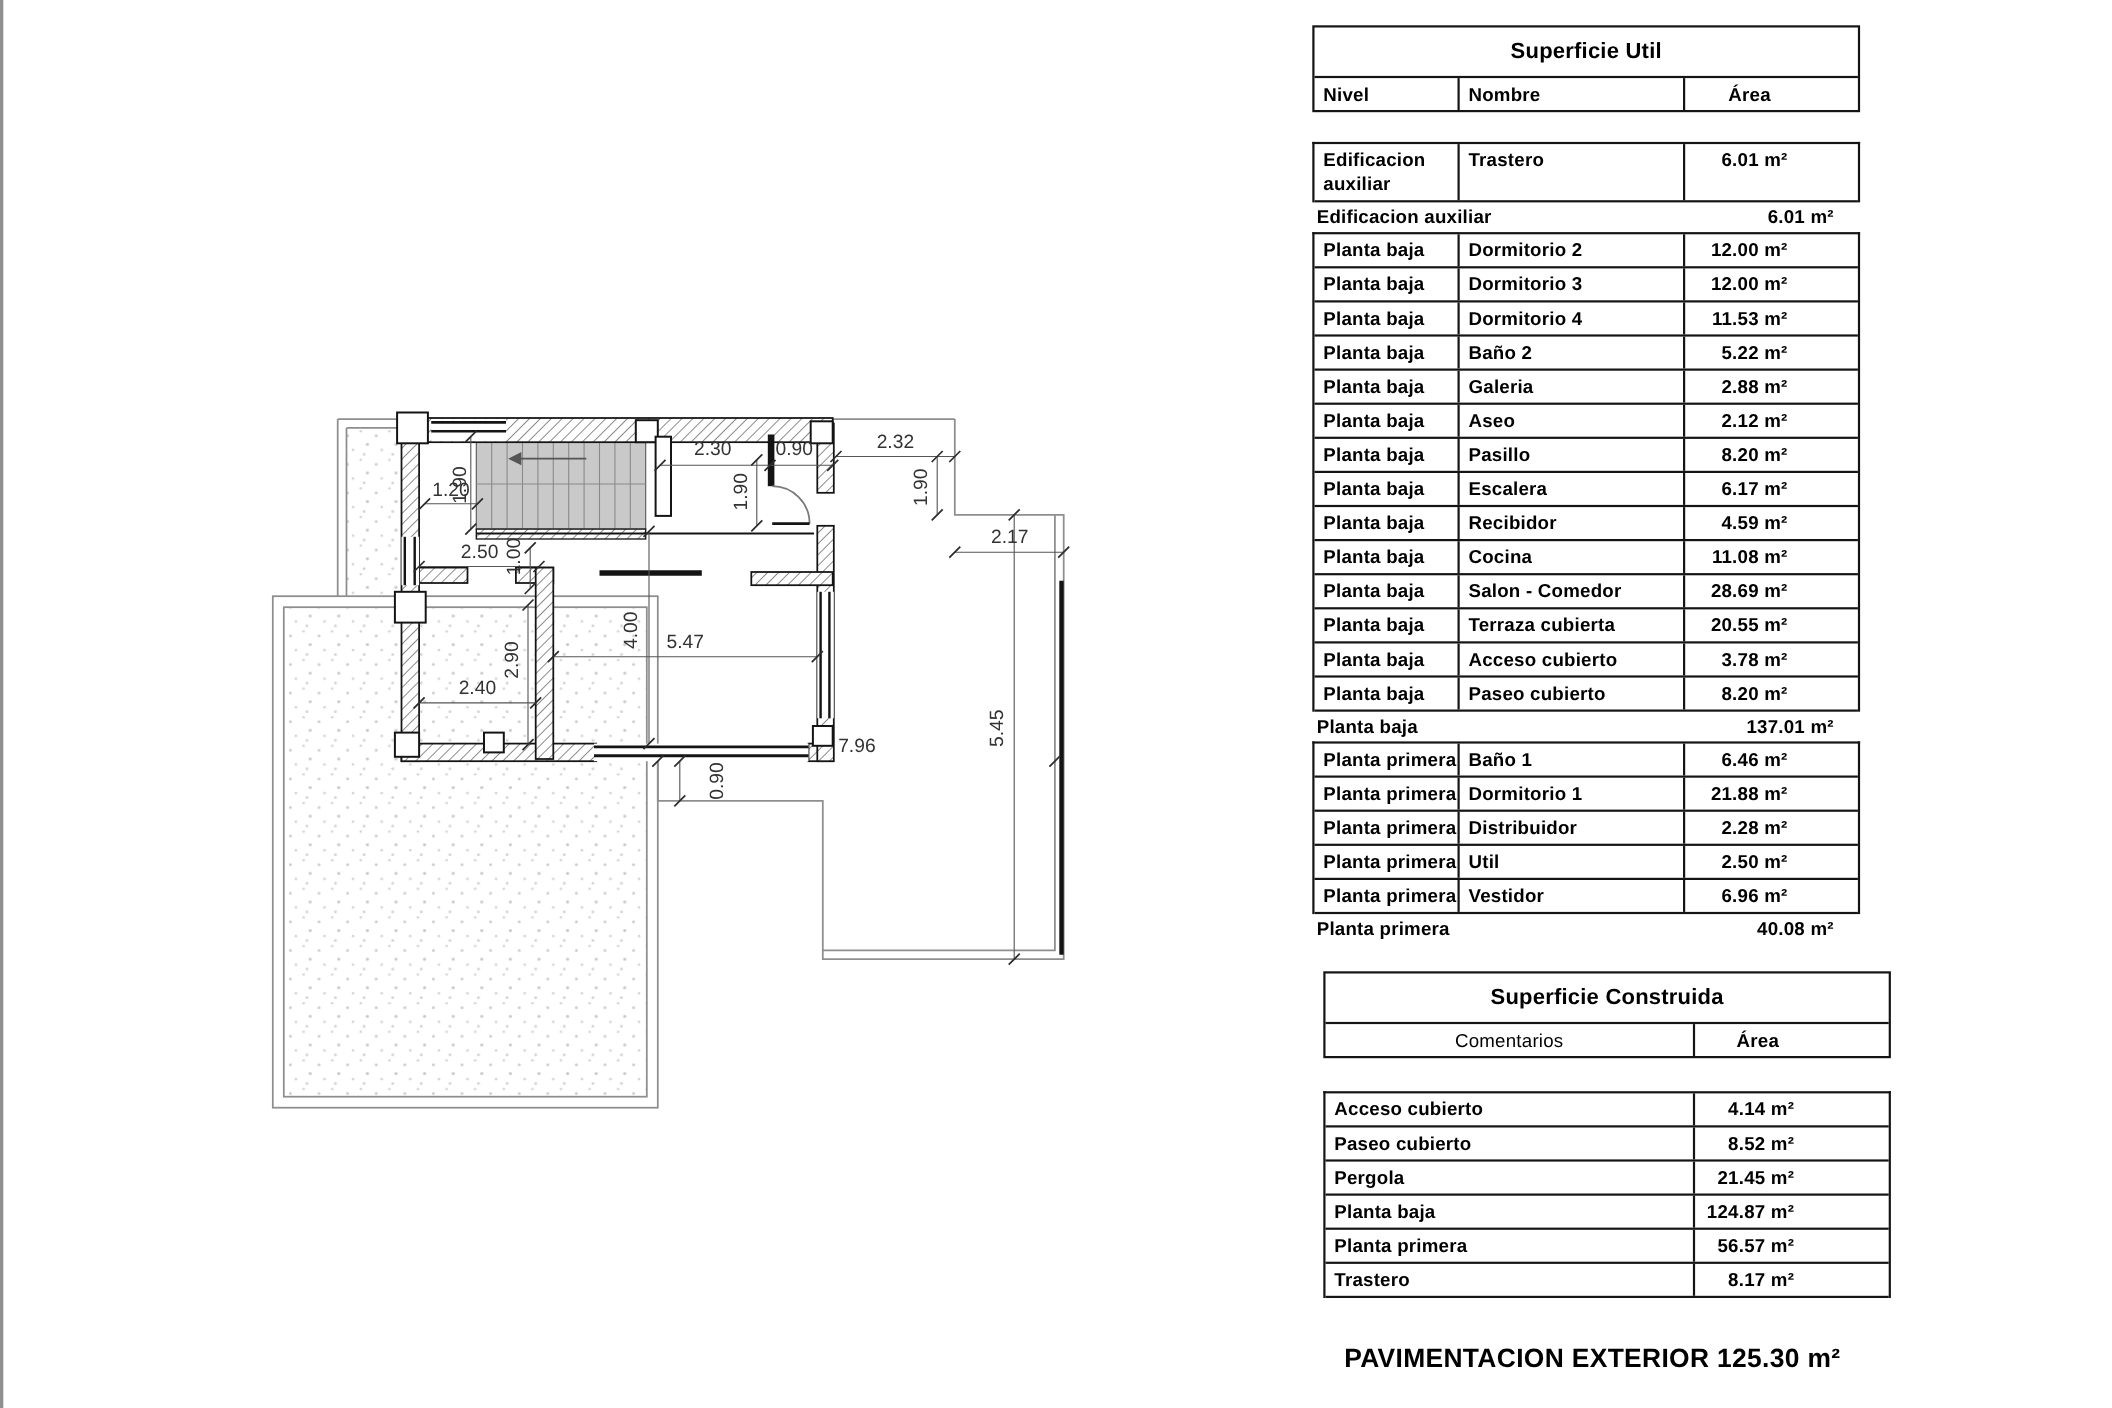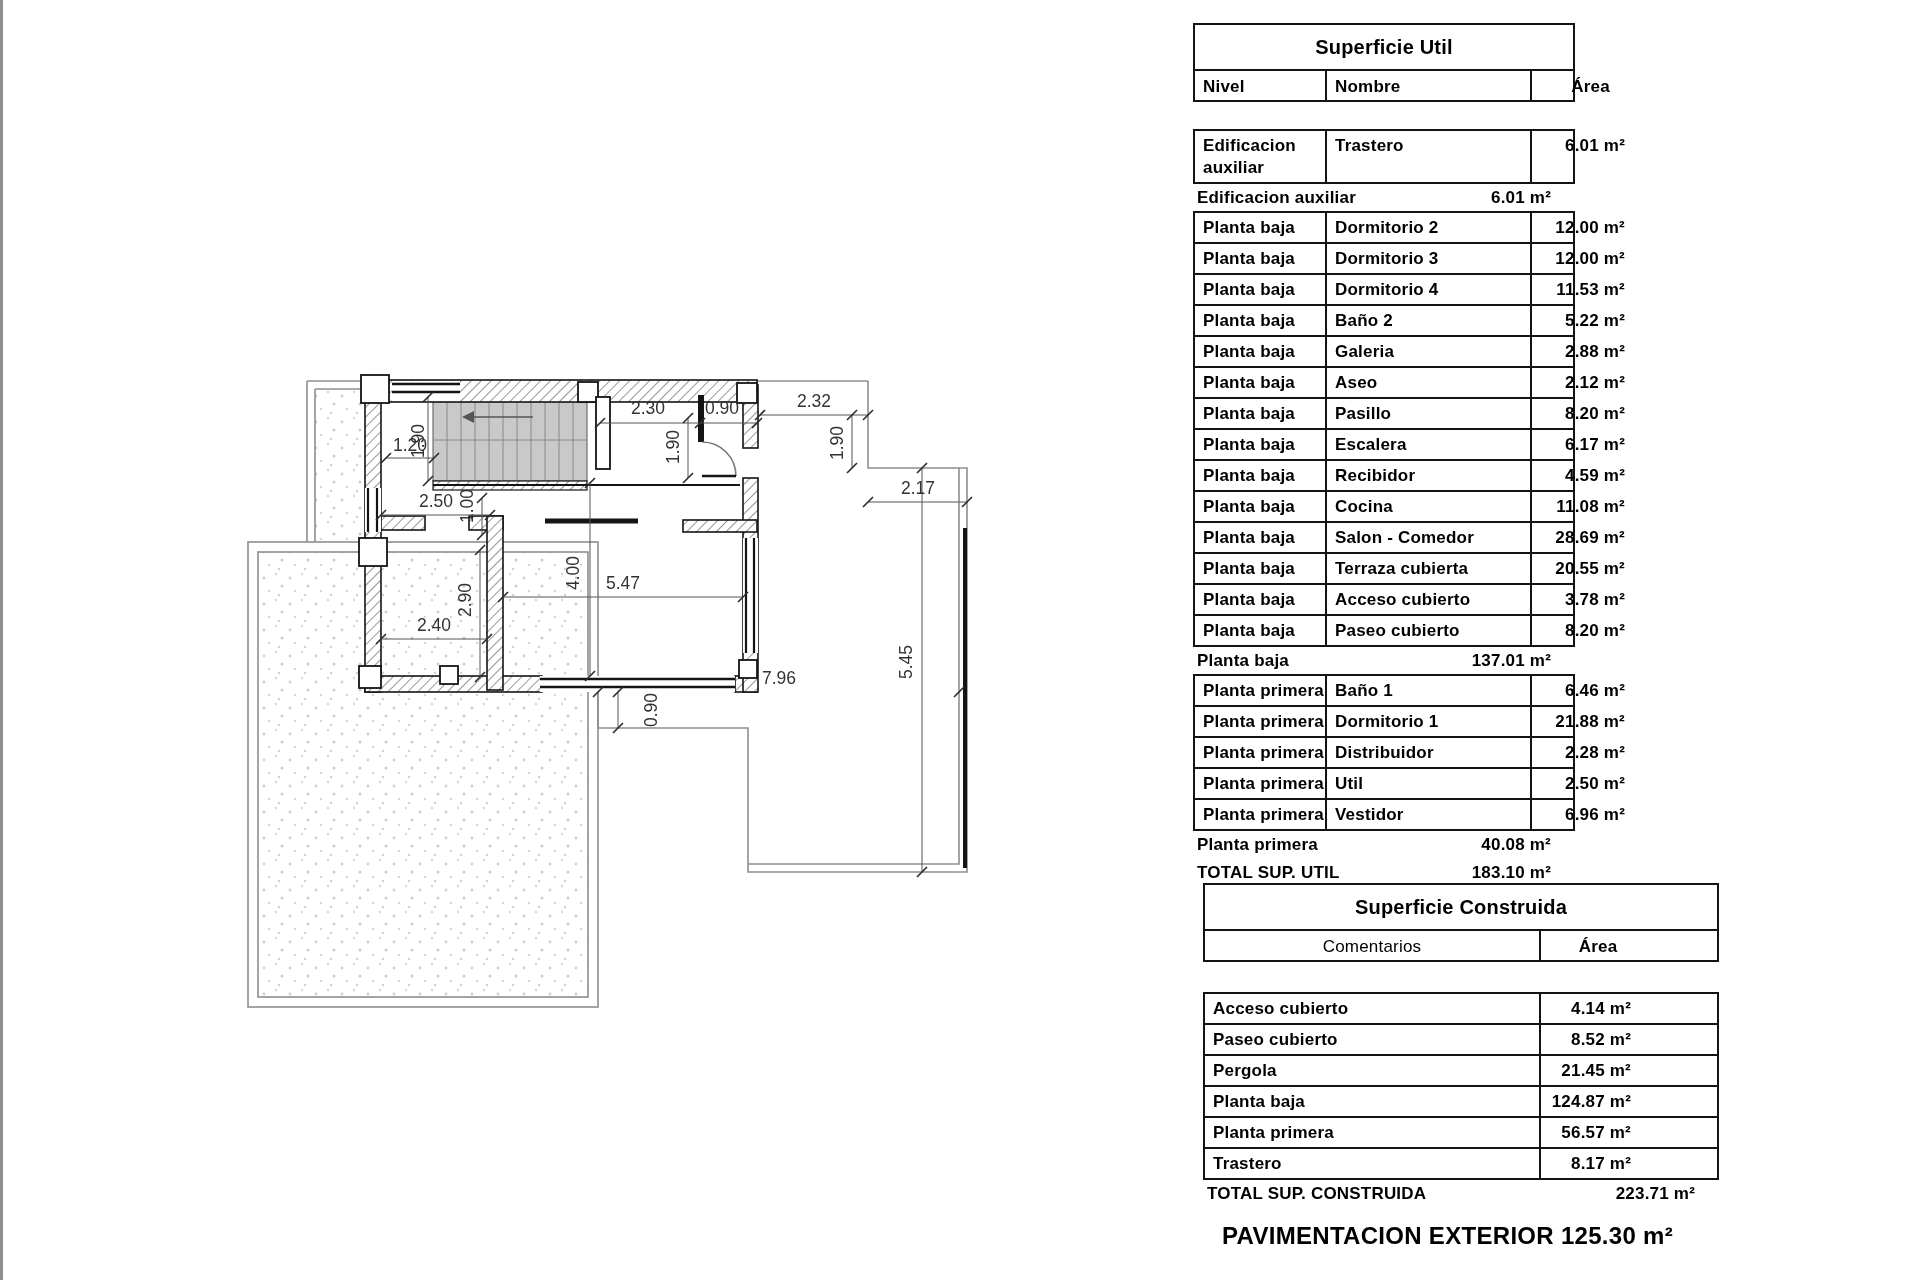--- a/index.html
+++ b/index.html
@@ -168,21 +168,21 @@
       <text x="473" y="506" transform="rotate(-90 473 506)">1.00</text>
       <text x="579" y="573" transform="rotate(-90 579 573)">4.00</text>
       <text x="623" y="589">5.47</text>
       <text x="471" y="600" transform="rotate(-90 471 600)">2.90</text>
       <text x="434" y="631">2.40</text>
       <text x="779" y="684">7.96</text>
       <text x="657" y="710" transform="rotate(-90 657 710)">0.90</text>
     </g>
   </svg>
 
-  <div class="cadtable" style="left:1193px;top:23px;width:382px;">
+  <div class="cadtable" style="left:1193px;top:23px;width:498px;">
     <div class="t-headerbox">
       <div class="t-title">Superficie Util</div>
       <div class="t-colrow t1-grid">
         <div class="t-colcell">Nivel</div>
         <div class="t-colcell c-sep">Nombre</div>
         <div class="t-colcell c-sep c-area">Área</div>
       </div>
     </div>
 
     <div style="height:27px;"></div>
@@ -300,24 +300,20 @@
       <div class="trow t1-grid">
         <div class="tcell">Planta primera</div>
         <div class="tcell sep">Vestidor</div>
         <div class="tcell sep area">6.96 m²</div>
       </div>
     </div>
     <div class="sumrow">
       <span>Planta primera</span>
       <span>40.08 m²</span>
     </div>
-    <div class="sumrow nopad-top">
-      <span>TOTAL SUP. UTIL</span>
-      <span>183.10 m²</span>
-    </div>
   </div>
 
   <div class="cadtable" style="left:1203px;top:883px;width:516px;">
     <div class="t-headerbox">
       <div class="t-title">Superficie Construida</div>
       <div class="t-colrow t2-grid">
         <div class="t-colcell c-comment">Comentarios</div>
         <div class="t-colcell c-sep c-area">Área</div>
       </div>
     </div>
@@ -343,20 +339,16 @@
       </div>
       <div class="trow t2-grid">
         <div class="tcell">Planta primera</div>
         <div class="tcell sep area">56.57 m²</div>
       </div>
       <div class="trow t2-grid">
         <div class="tcell">Trastero</div>
         <div class="tcell sep area">8.17 m²</div>
       </div>
     </div>
-    <div class="sumrow">
-      <span>TOTAL SUP. CONSTRUIDA</span>
-      <span>223.71 m²</span>
-    </div>
   </div>
 
   <div class="pav">PAVIMENTACION EXTERIOR 125.30 m²</div>
 </div>
 
 </body></html>

